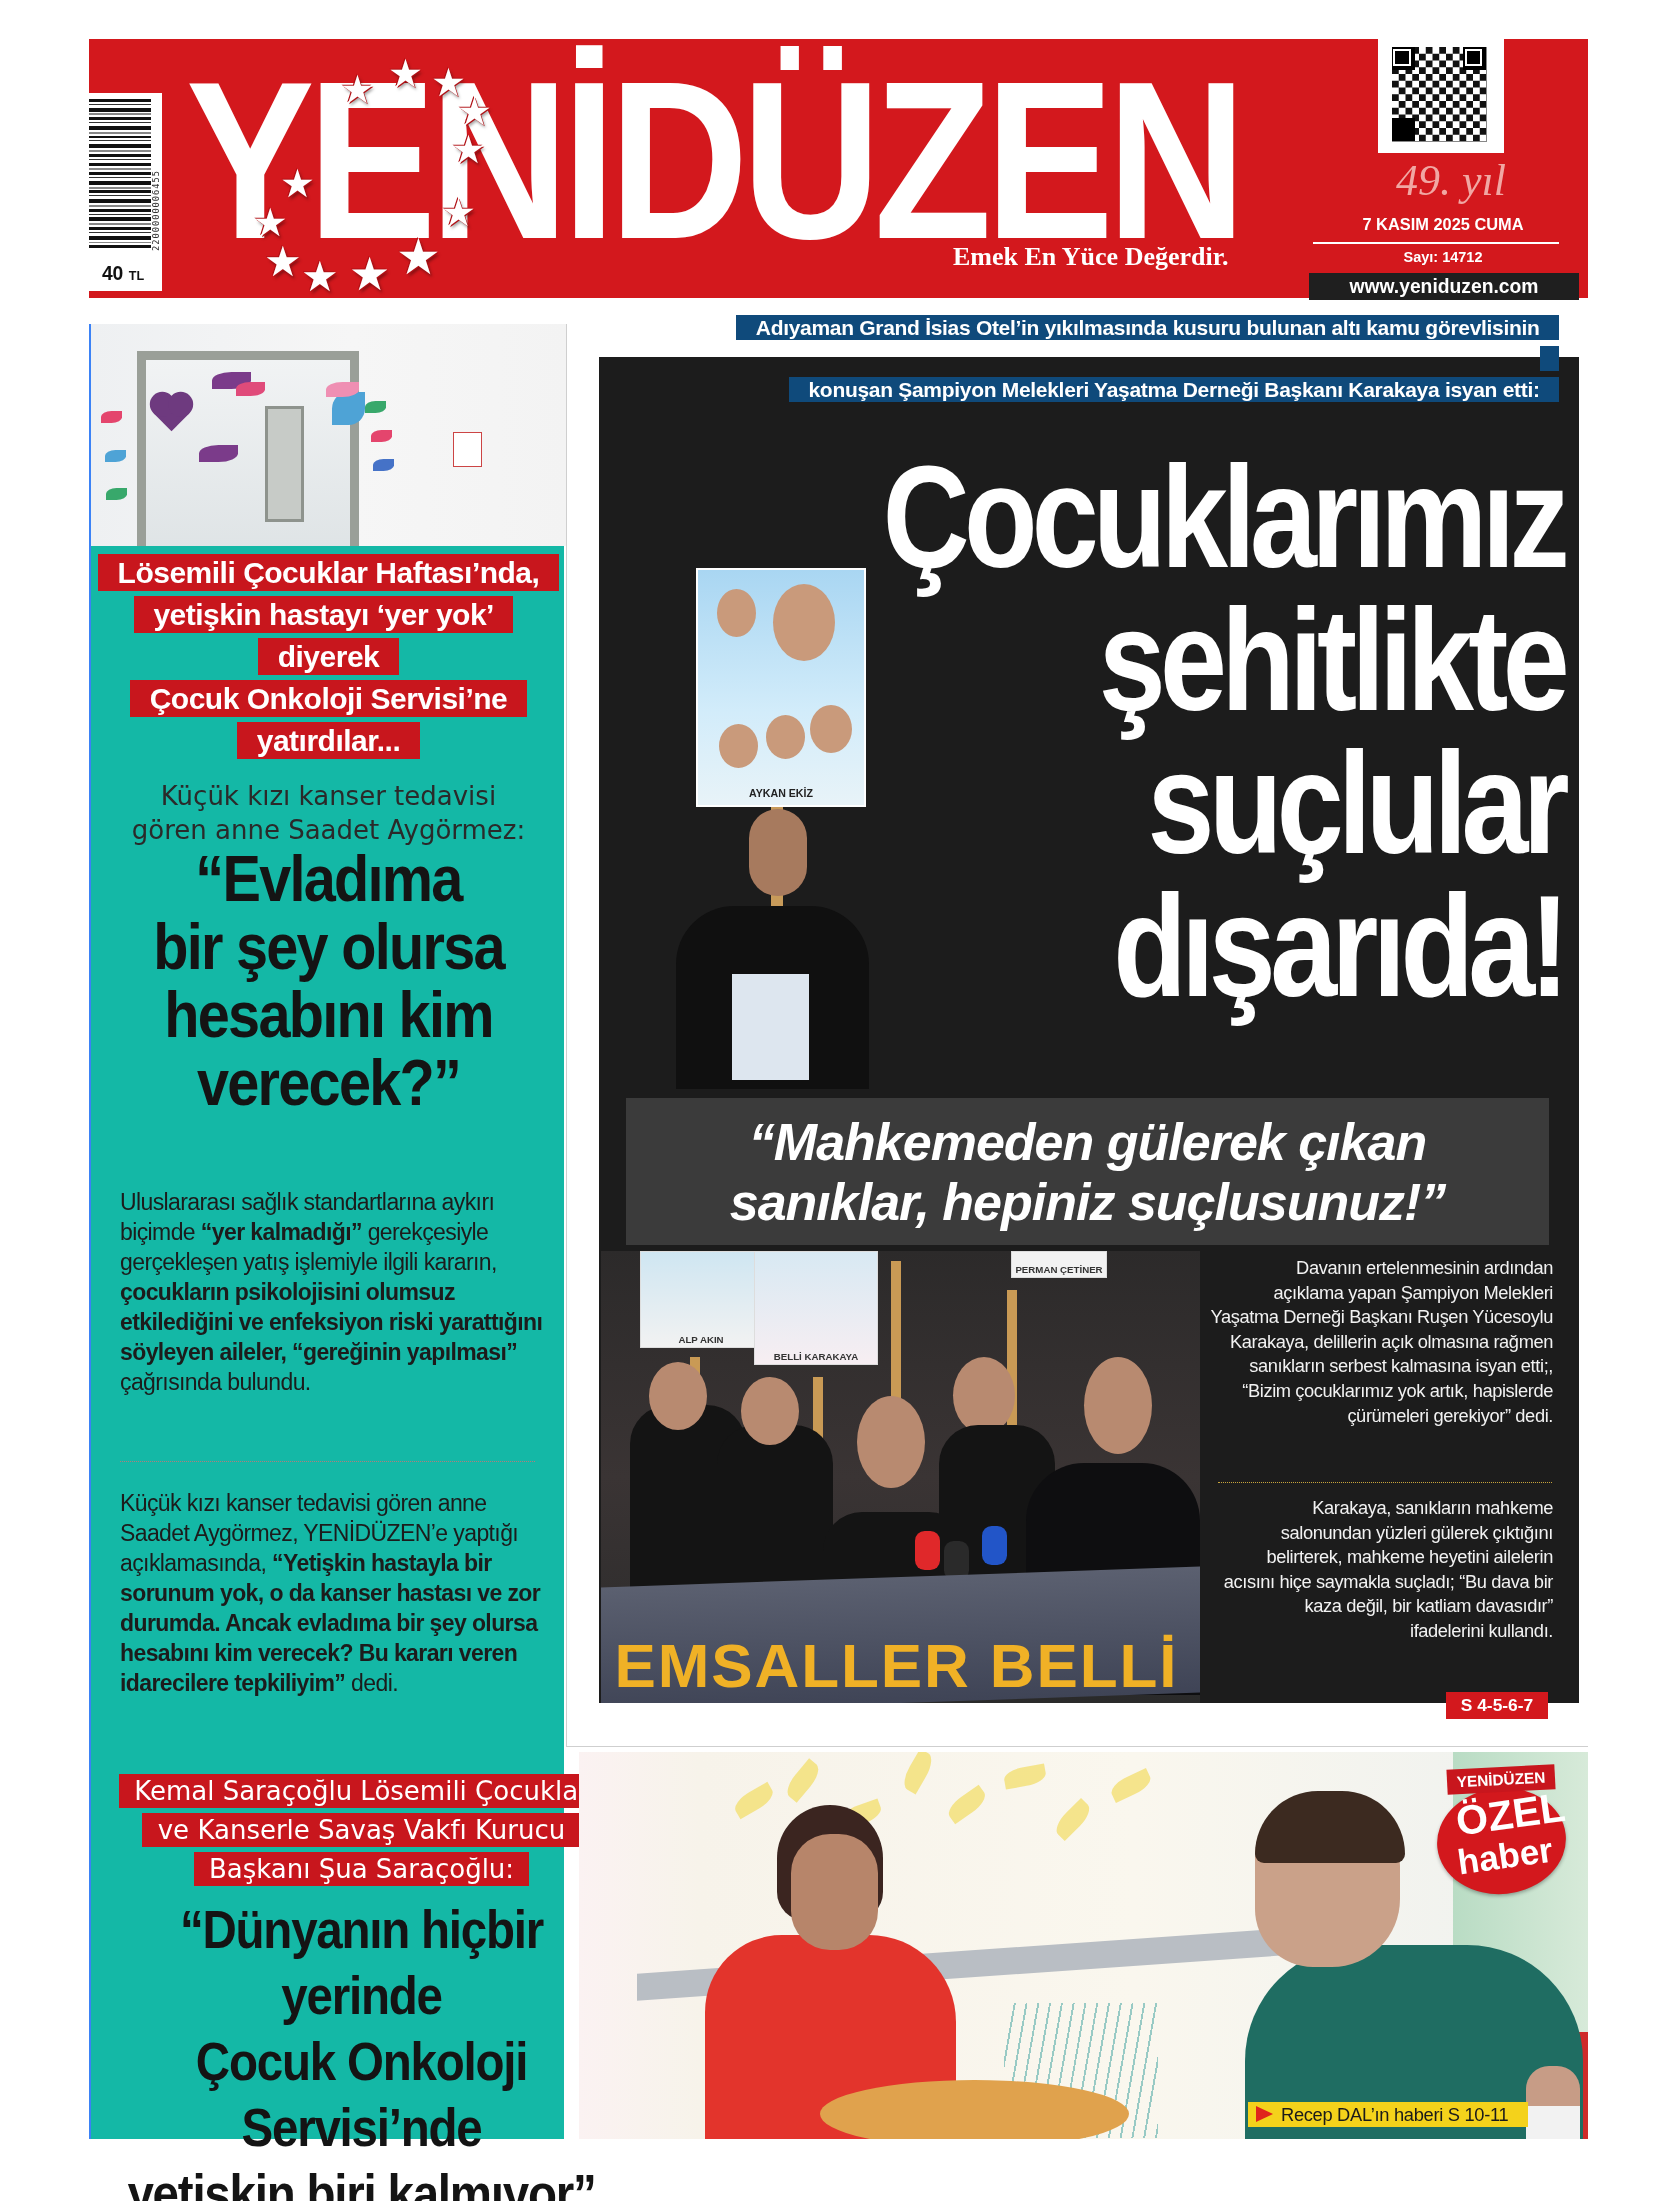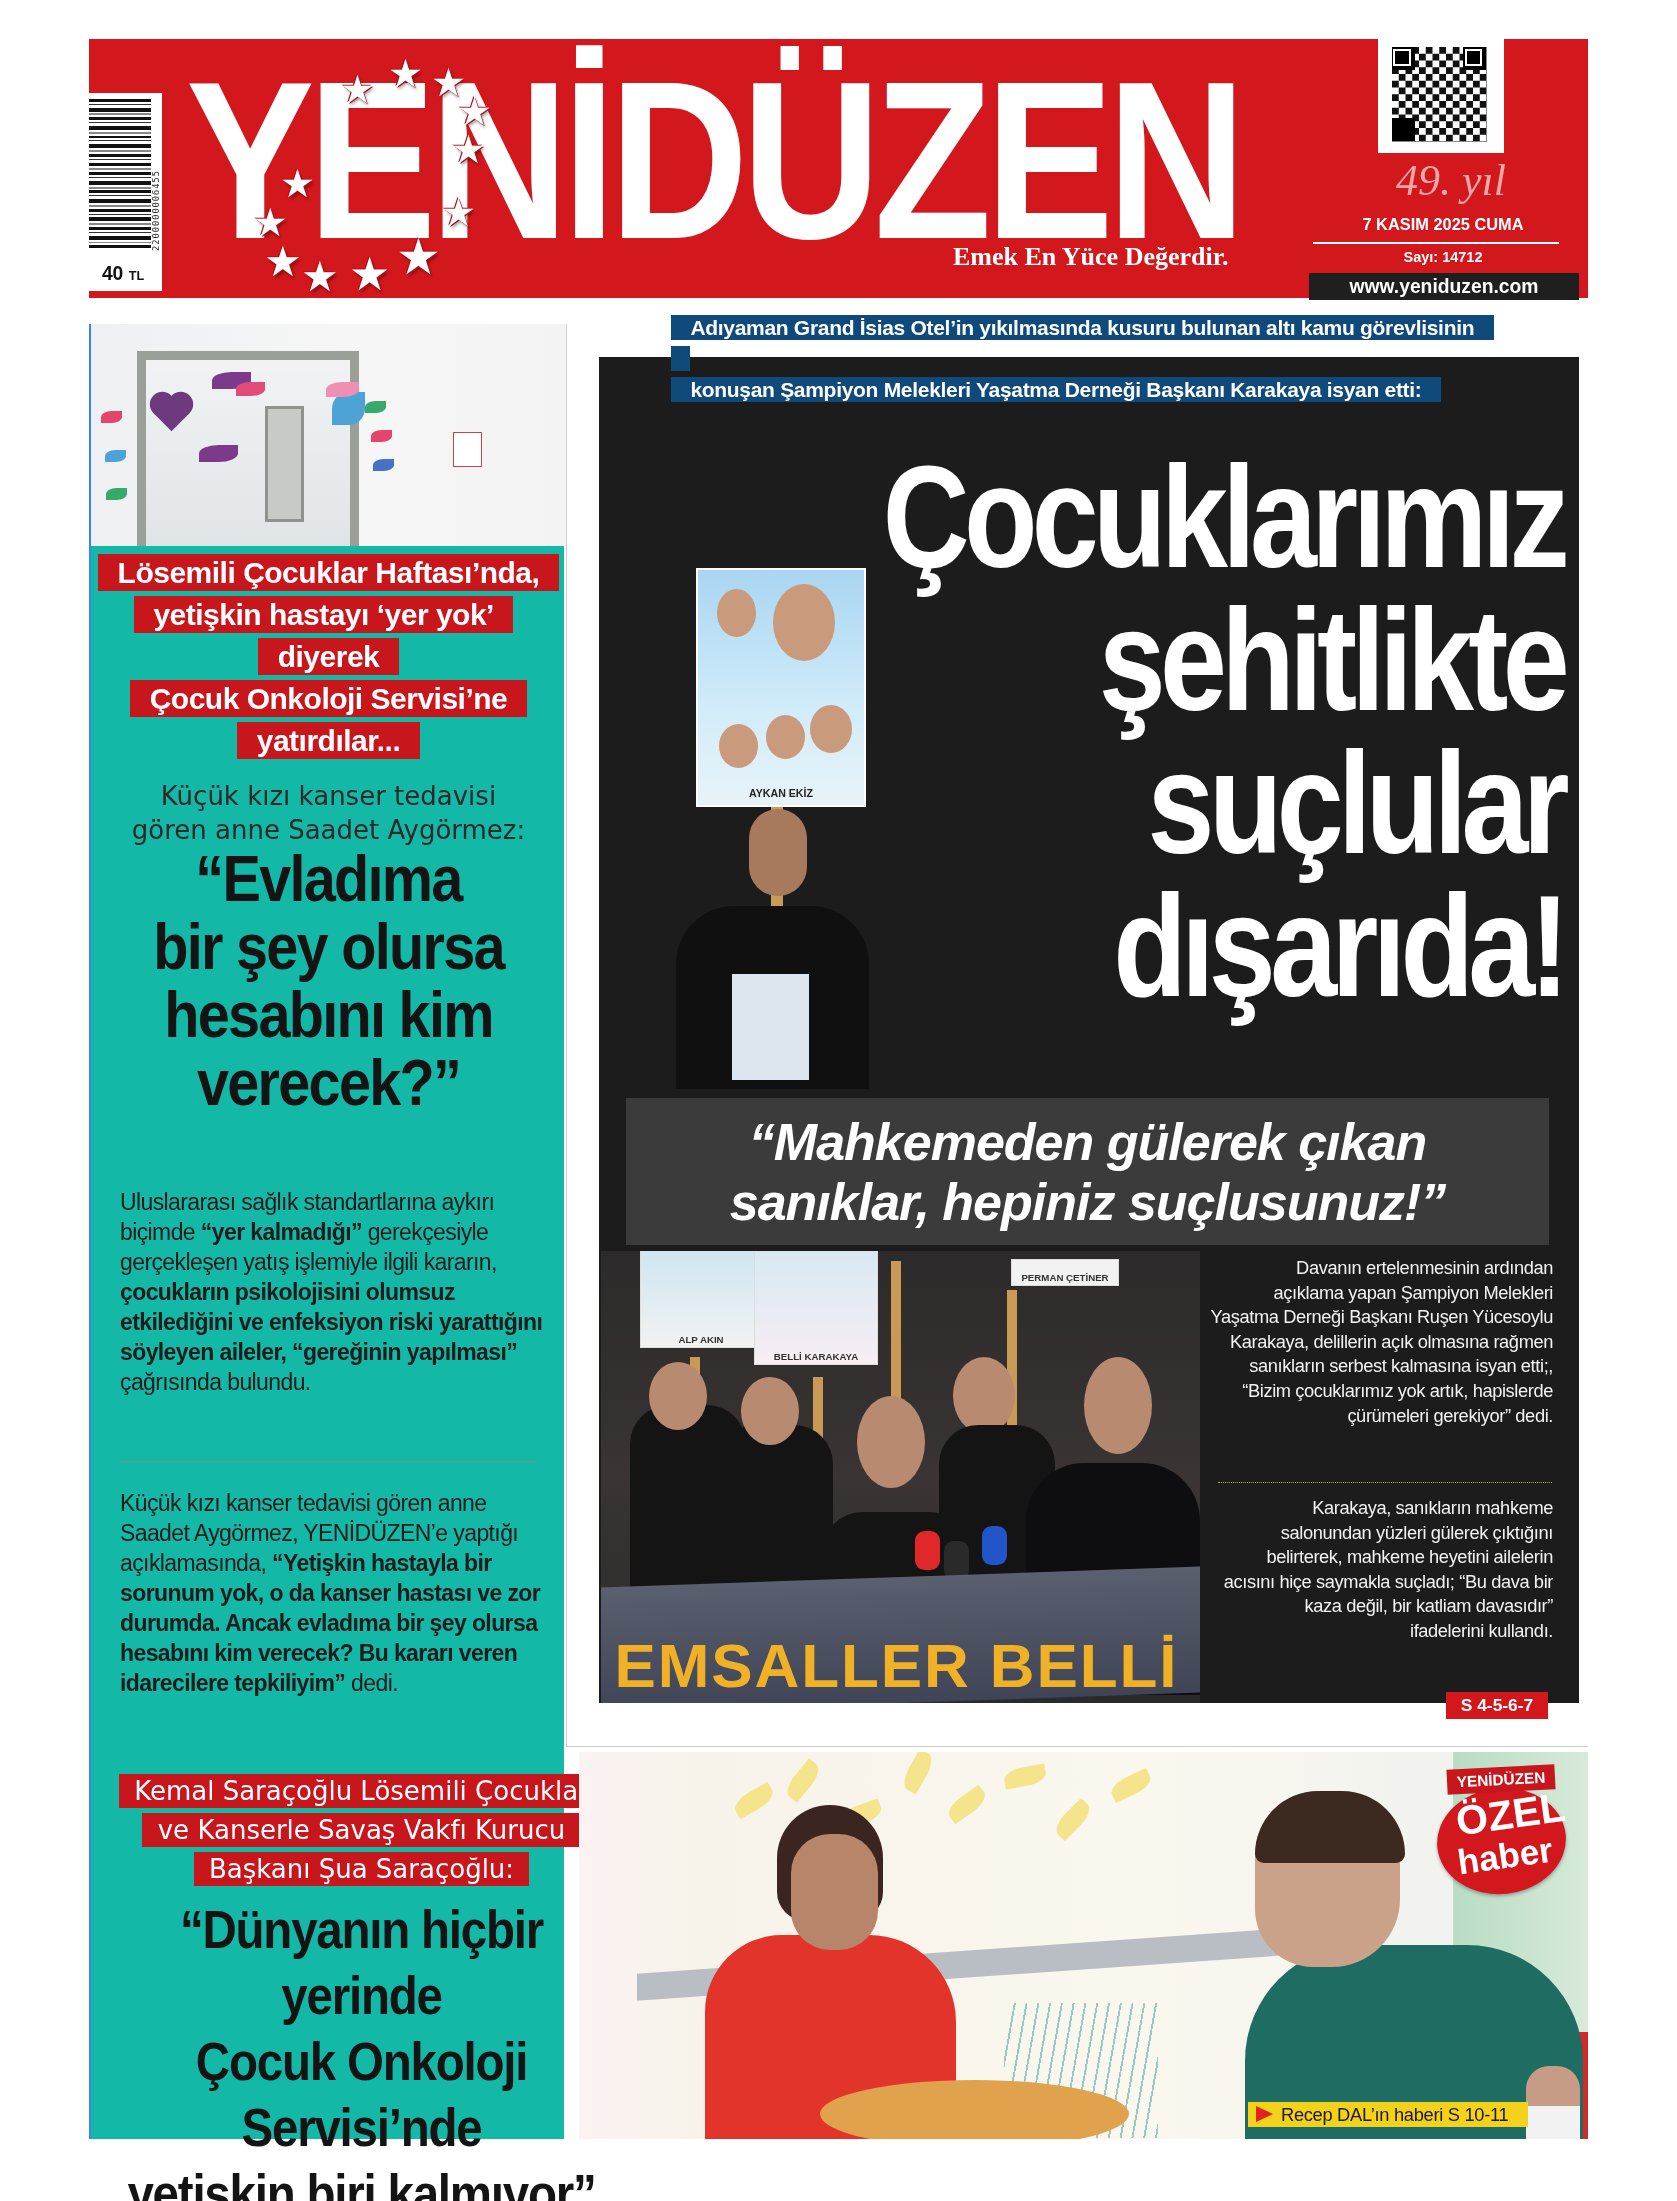--- a/index.html
+++ b/index.html
@@ -64,21 +64,21 @@
   .dotted-rule { position: absolute; left: 29px; top: 1137px; width: 415px; border-top: 1.9px dotted #b57a7a; }
   .p2 { top: 1164px; }
 
   .bottom-kicker { position: absolute; left: 0; top: 1448px; width: 541px; text-align: center; }
   .bottom-kicker span { display: inline; background: #c8161d; color: #fff; font-family: "DejaVu Sans", sans-serif; font-size: 26px; line-height: 39px; padding: 1.9px 7.7px; box-decoration-break: clone; -webkit-box-decoration-break: clone; }
   .bottom-quote { position: absolute; left: 0; top: 1572px; width: 541px; text-align: center; font-family: "Liberation Sans", sans-serif; font-weight: 700; font-size: 54px; line-height: 66px; color: #141414; letter-spacing: -1.4px; transform: scaleX(0.88); transform-origin: center; }
 
   
   .main-frame { position: absolute; left: 566px; top: 324px; width: 1022px; height: 1423px; background: #ffffff; border-bottom: 1.9px solid #cfcfcf; border-left: 1.9px solid #cfcfcf; }
   .main-dark { position: absolute; left: 599px; top: 357px; width: 980px; height: 1346px; background: #1c1c1c; }
-  .deck { position: absolute; left: 671px; top: 312px; width: 927px; text-align: left; }
+  .deck { position: absolute; left: 632px; top: 312px; width: 927px; text-align: right; }
   .deck span { display: inline; background: #0f4a7b; color: #fff; font-family: "Liberation Sans", sans-serif; font-weight: 700; font-size: 21px; line-height: 31px; padding: 1px 9.7px; box-decoration-break: clone; -webkit-box-decoration-break: clone; letter-spacing: -0.3px; }
 
   .headline { position: absolute; left: 618px; top: 446px; width: 946px; text-align: right; font-family: "Liberation Sans", sans-serif; font-weight: 900; color: #ffffff; }
   .headline .l1 { display: block; font-size: 145px; line-height: 143px; letter-spacing: -6.8px; transform: scaleX(0.83); transform-origin: right; }
   .headline .l2, .headline .l3, .headline .l4 { display: block; font-size: 145px; line-height: 143px; letter-spacing: -6.8px; transform: scaleX(0.83); transform-origin: right; }
 
   .placard-person { position: absolute; left: 657px; top: 568px; width: 232px; height: 521px; }
   .placard { position: absolute; left: 39px; top: 0; width: 170px; height: 239px; background: linear-gradient(180deg,#a9d6f2 0%,#d2ecfa 60%,#e8f3f8 100%); border: 2.9px solid #fff; }
   .placard .kid { position: absolute; border-radius: 50%; background: #c99a7b; }
   .placard-name { position: absolute; left: 0; bottom: 5.8px; width: 100%; text-align: center; font-family: "Liberation Sans", sans-serif; font-weight: 700; font-size: 10.6px; color: #222; }
@@ -279,21 +279,21 @@
   <div class="pole" style="left:89px;top:106px;height:251px;"></div>
   <div class="pole" style="left:212px;top:126px;height:241px;"></div>
   <div class="pole" style="left:290px;top:9.7px;height:212px;"></div>
   <div class="pole" style="left:406px;top:39px;height:193px;"></div>
   <div class="crowd-placard" style="left:39px;top:0;width:122px;height:97px;background:linear-gradient(180deg,#cfe6f2,#f2f2f2);">
     <div class="pl-label">ALP AKIN</div>
   </div>
   <div class="crowd-placard" style="left:153px;top:0;width:124px;height:114px;background:linear-gradient(180deg,#d8e9f3,#f7eef2);">
     <div class="pl-label">BELLİ KARAKAYA</div>
   </div>
-  <div class="crowd-placard" style="left:410px;top:8px;width:108px;height:27px;">
+  <div class="crowd-placard" style="left:410px;top:0;width:96px;height:27px;">
     <div class="pl-label">PERMAN ÇETİNER</div>
   </div>
   <div class="person" style="left:29px;top:154px;width:116px;height:232px;"></div>
   <div class="face" style="left:48px;top:111px;width:58px;height:68px;"></div>
   <div class="person" style="left:116px;top:174px;width:116px;height:212px;"></div>
   <div class="face" style="left:140px;top:126px;width:58px;height:68px;"></div>
   <div class="person" style="left:222px;top:261px;width:145px;height:154px;"></div>
   <div class="face" style="left:256px;top:145px;width:68px;height:92px;"></div>
   <div class="face" style="left:352px;top:106px;width:62px;height:77px;"></div>
   <div class="person" style="left:338px;top:174px;width:116px;height:193px;"></div>

